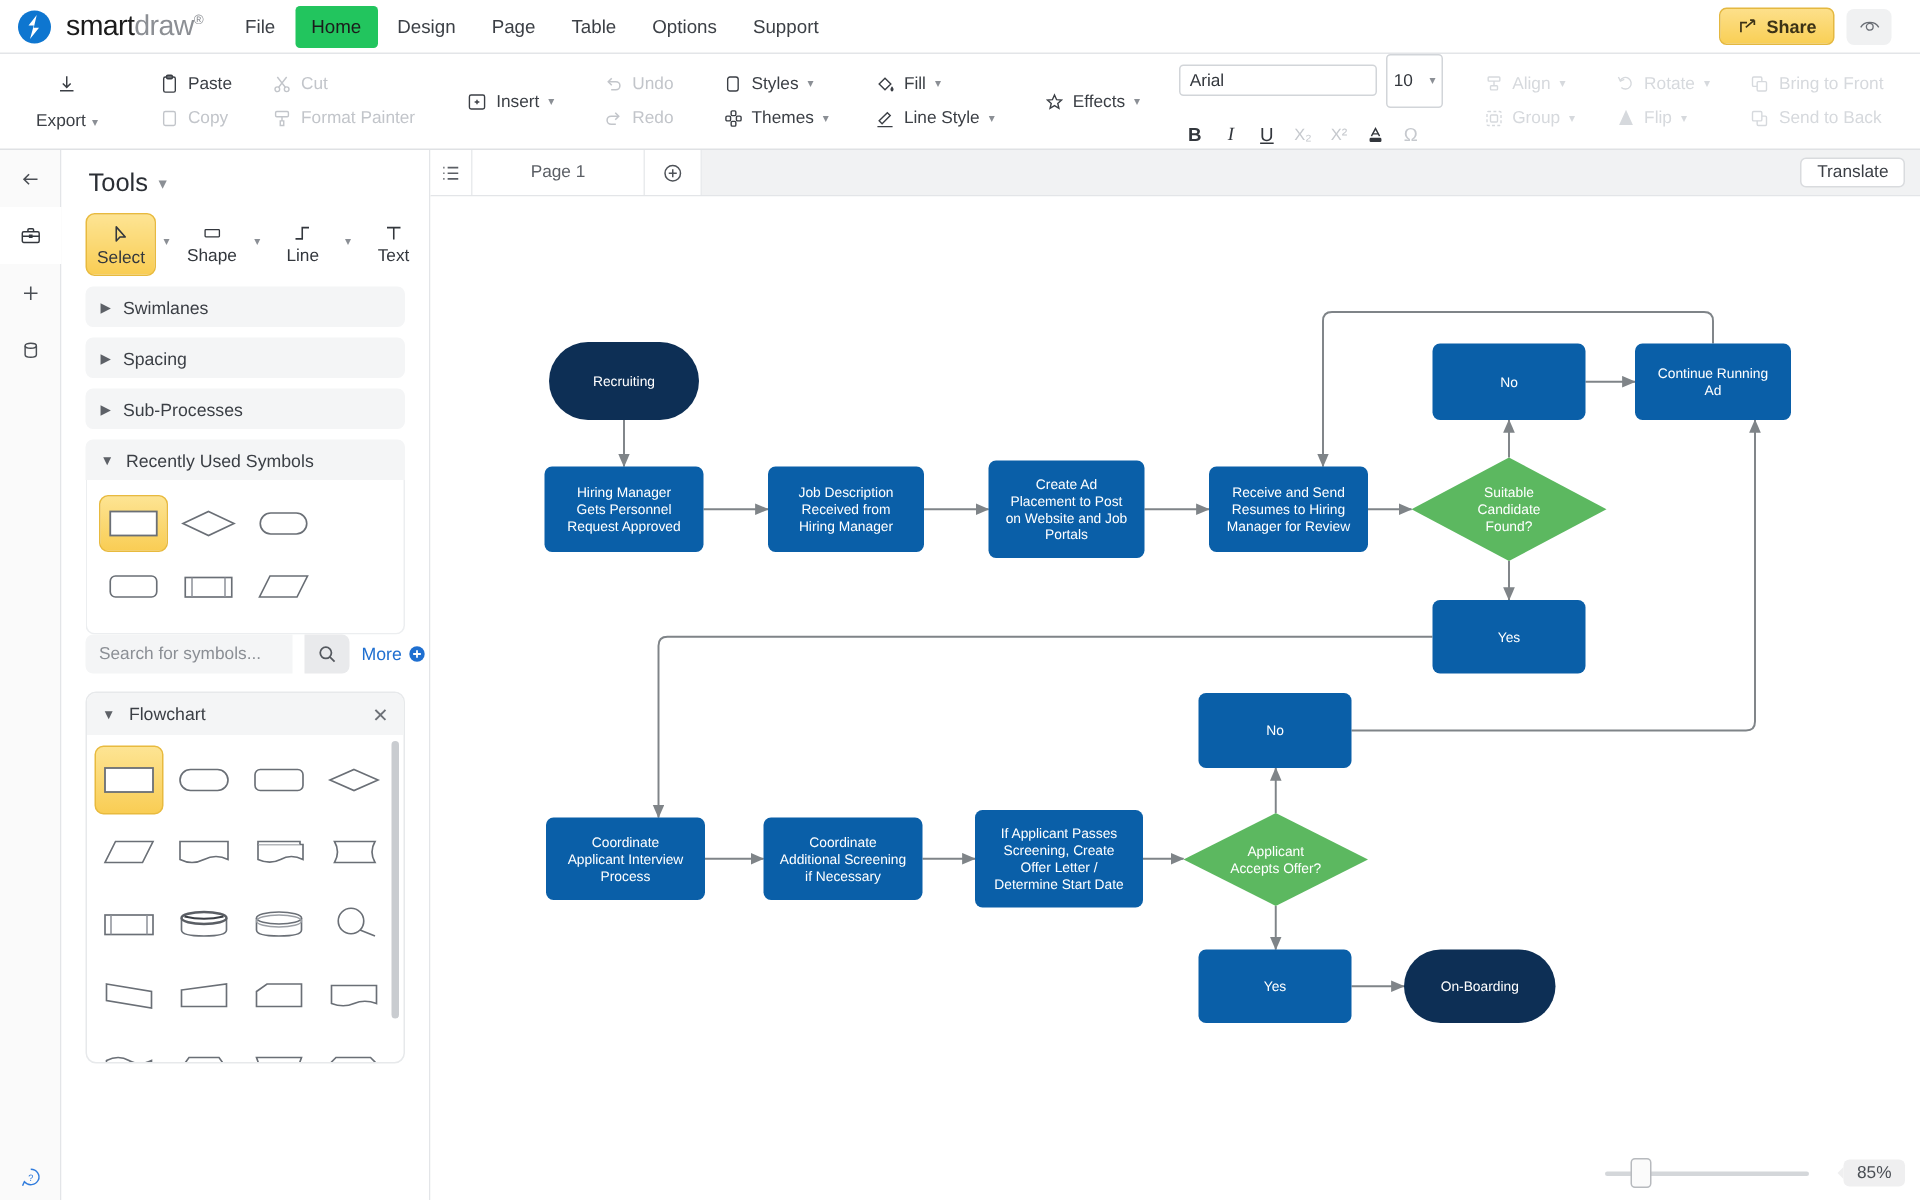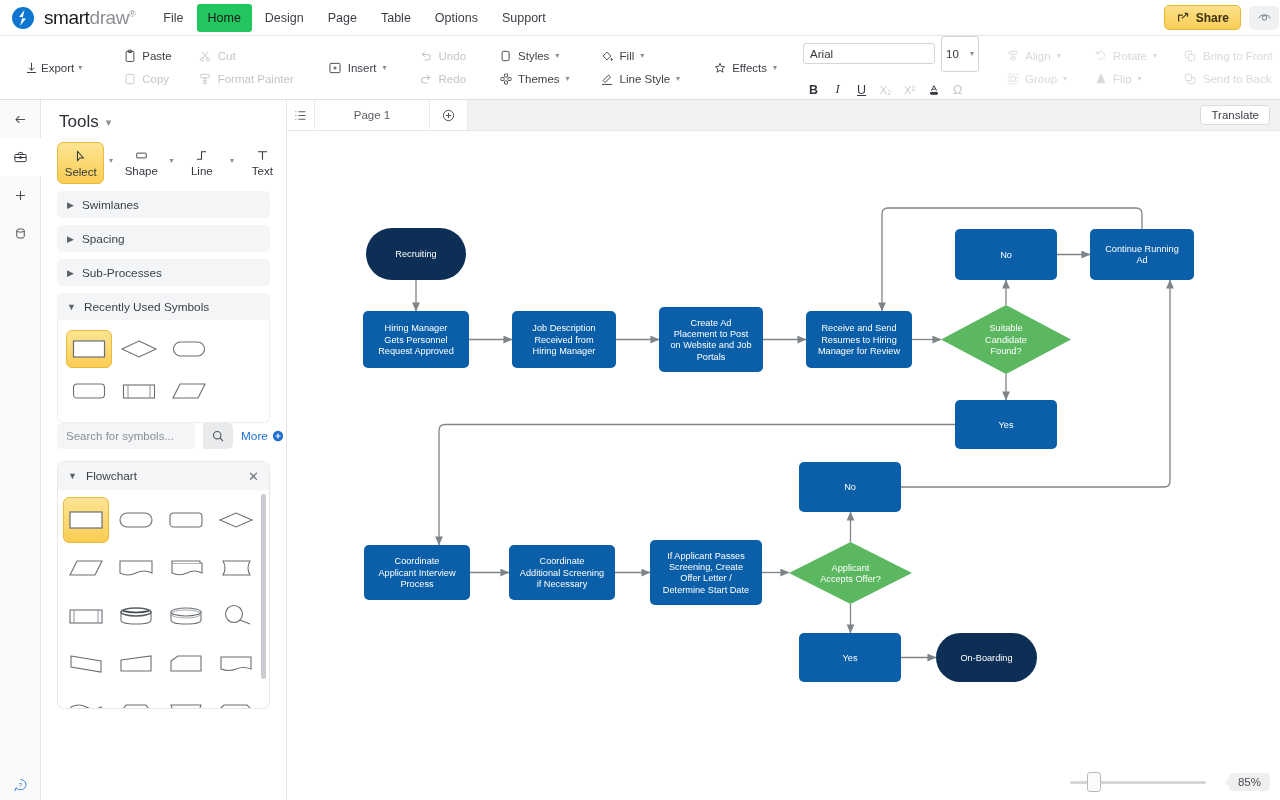--- a/index.html
+++ b/index.html
@@ -23,21 +23,21 @@
   }
   .brand { font-size: 19px; font-weight: normal; letter-spacing: -0.4px; margin-right: 16px; }
   .brand .b1 { color: #1b1b1b; }
   .brand .b2 { color: #8c8f94; }
   .brand .tm { font-size: 9px; color: #8c8f94; vertical-align: super; }
   .menu-item {
     font-size: 12.5px; color: #3b3f45; padding: 7px 11px; margin: 0 1px;
     border-radius: 3px; cursor: default; white-space: nowrap;
   }
   .menu-item.active { background: #22c55e; color: #1b1b1b; }
-  .topbar-right { margin-left: auto; display: flex; align-items: center; gap: 8px; padding-right: 1px; }
+  .topbar-right { margin-left: auto; display: flex; align-items: center; gap: 8px; padding-right: 19px; }
   .share-btn {
     display: flex; align-items: center; gap: 5px;
     background: linear-gradient(#fde08a, #f9cf56);
     border: 1px solid #e4b840; border-radius: 5px;
     font-size: 12px; color: #3c3216; padding: 4px 11px; font-weight: bold;
   }
   .eye-btn {
     width: 30px; height: 24px; background: #f0f1f2; border-radius: 5px;
     display: flex; align-items: center; justify-content: center; color: #6b6f76;
   }
@@ -45,22 +45,22 @@
   
   .ribbon {
     position: absolute; left: 0; top: 36px; width: 1280px; height: 64px;
     background: #fff; border-bottom: 1px solid #dfe1e4;
     display: flex; align-items: stretch;
   }
   .rib-group { display: flex; align-items: center; padding: 0 10px; height: 100%; }
   .rib-sep { width: 1px; background: #e6e8ea; margin: 10px 0; }
   .rib-col { display: flex; flex-direction: column; justify-content: center; gap: 3px; }
   .rib-big {
-    display: flex; flex-direction: row; align-items: center; justify-content: center;
-    font-size: 11.5px; color: #3b3f45; padding: 0 14px; gap: 2px;
+    display: flex; flex-direction: column; align-items: center; justify-content: center;
+    font-size: 11.5px; color: #3b3f45; padding: 0 14px; gap: 12px;
   }
   .rib-big .cap { display: flex; align-items: center; gap: 3px; }
   .rib-item {
     display: flex; align-items: center; gap: 5px;
     font-size: 11.5px; color: #3b3f45; padding: 2px 6px; border-radius: 3px;
     white-space: nowrap; line-height: 16px;
   }
   .rib-item.dim { color: #c2c5ca; }
   .rib-item.vdim { color: #d6d9dd; }
   .ico { display: inline-flex; align-items: center; justify-content: center; width: 15px; height: 15px; flex: none; }

